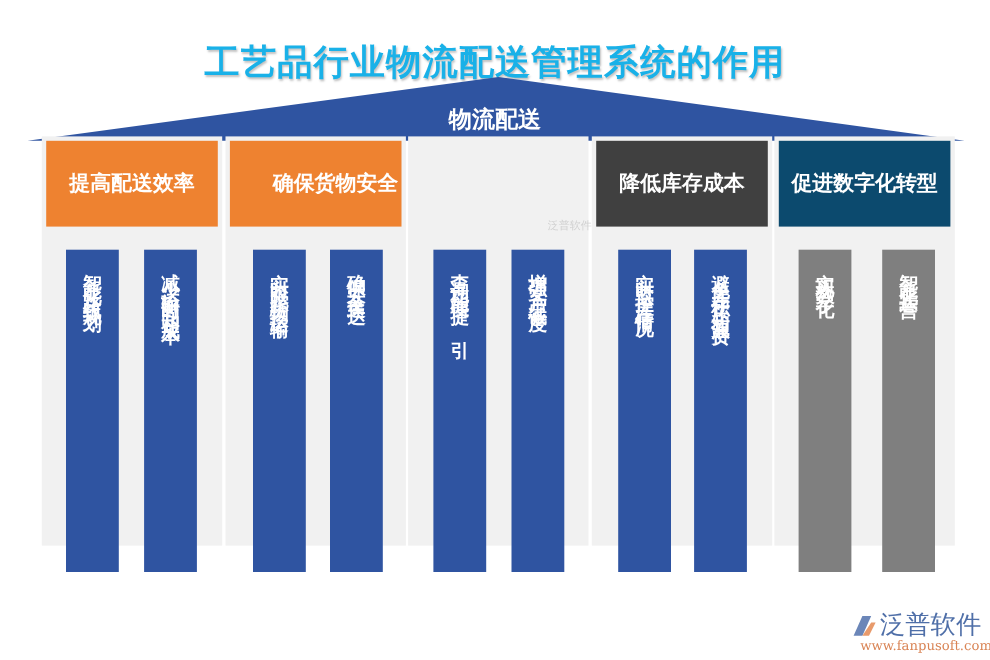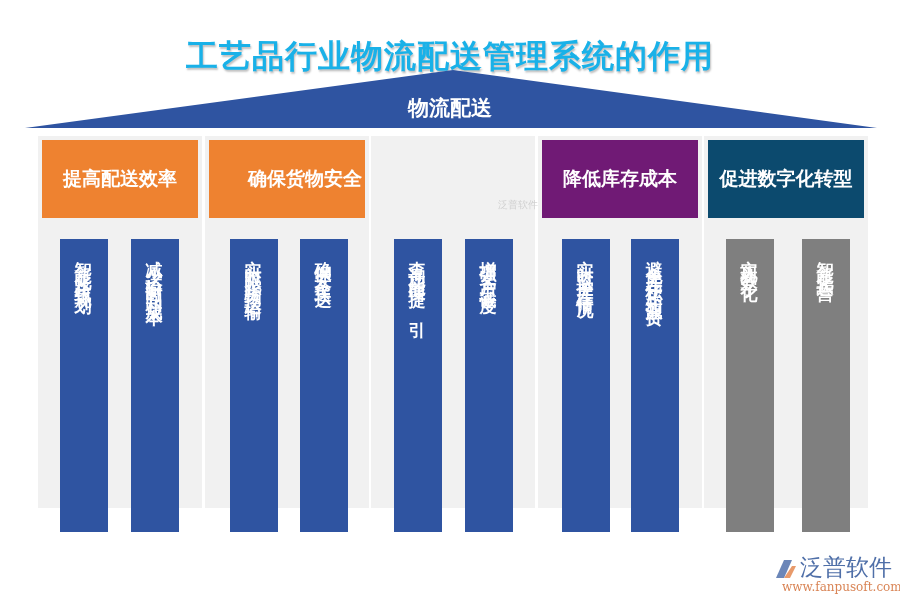--- a/index.html
+++ b/index.html
@@ -12,21 +12,21 @@
     font-size:32px; font-weight:bold; color:#19b1e8; letter-spacing:1px;
     text-shadow: 1px 2px 2px rgba(0,0,0,0.25);
     margin-top: 31px;
   }
   .roof { position:absolute; left:0; top:0; width:900px; height:140px; }
   .roof-label {
     position:absolute; left:0; top:94px; width:900px; text-align:center;
     color:#ffffff; font-size:21px; font-weight:bold;
   }
   .column {
-    position:absolute; top:136px; height:372px; width:164px; background:#f1f1f1;
+    position:absolute; top:124px; height:372px; width:164px; background:#f1f1f1;
   }
   .col-header {
     position:absolute; left:4px; right:4px; top:4px; height:78px;
     display:flex; align-items:center; justify-content:center;
     color:#ffffff; font-size:19px; font-weight:bold; white-space:nowrap;
   }
   .bar {
     position:absolute; top:103px; height:293px; width:48px;
     display:flex; justify-content:center;
   }
@@ -80,21 +80,21 @@
 <div class="column" style="left:371px;">
   <div class="bar" style="left:23px;background:#2f54a1;">
     <span class="bar-text">查询功能便捷 引</span>
   </div>
   <div class="bar" style="left:94px;background:#2f54a1;">
     <span class="bar-text">增强客户忠诚度</span>
   </div>
 </div>
 
 <div class="column" style="left:538px;">
-  <div class="col-header" style="background:#701a75;">降低库存成本</div>
+  <div class="col-header" style="background:#404040;">降低库存成本</div>
   <div class="bar" style="left:24px;background:#2f54a1;">
     <span class="bar-text">实时监控库存情况</span>
   </div>
   <div class="bar" style="left:93px;background:#2f54a1;">
     <span class="bar-text">避免库存积压和浪费</span>
   </div>
 </div>
 
 <div class="column" style="left:704px;">
   <div class="col-header" style="background:#0c4a6e;">促进数字化转型</div>

